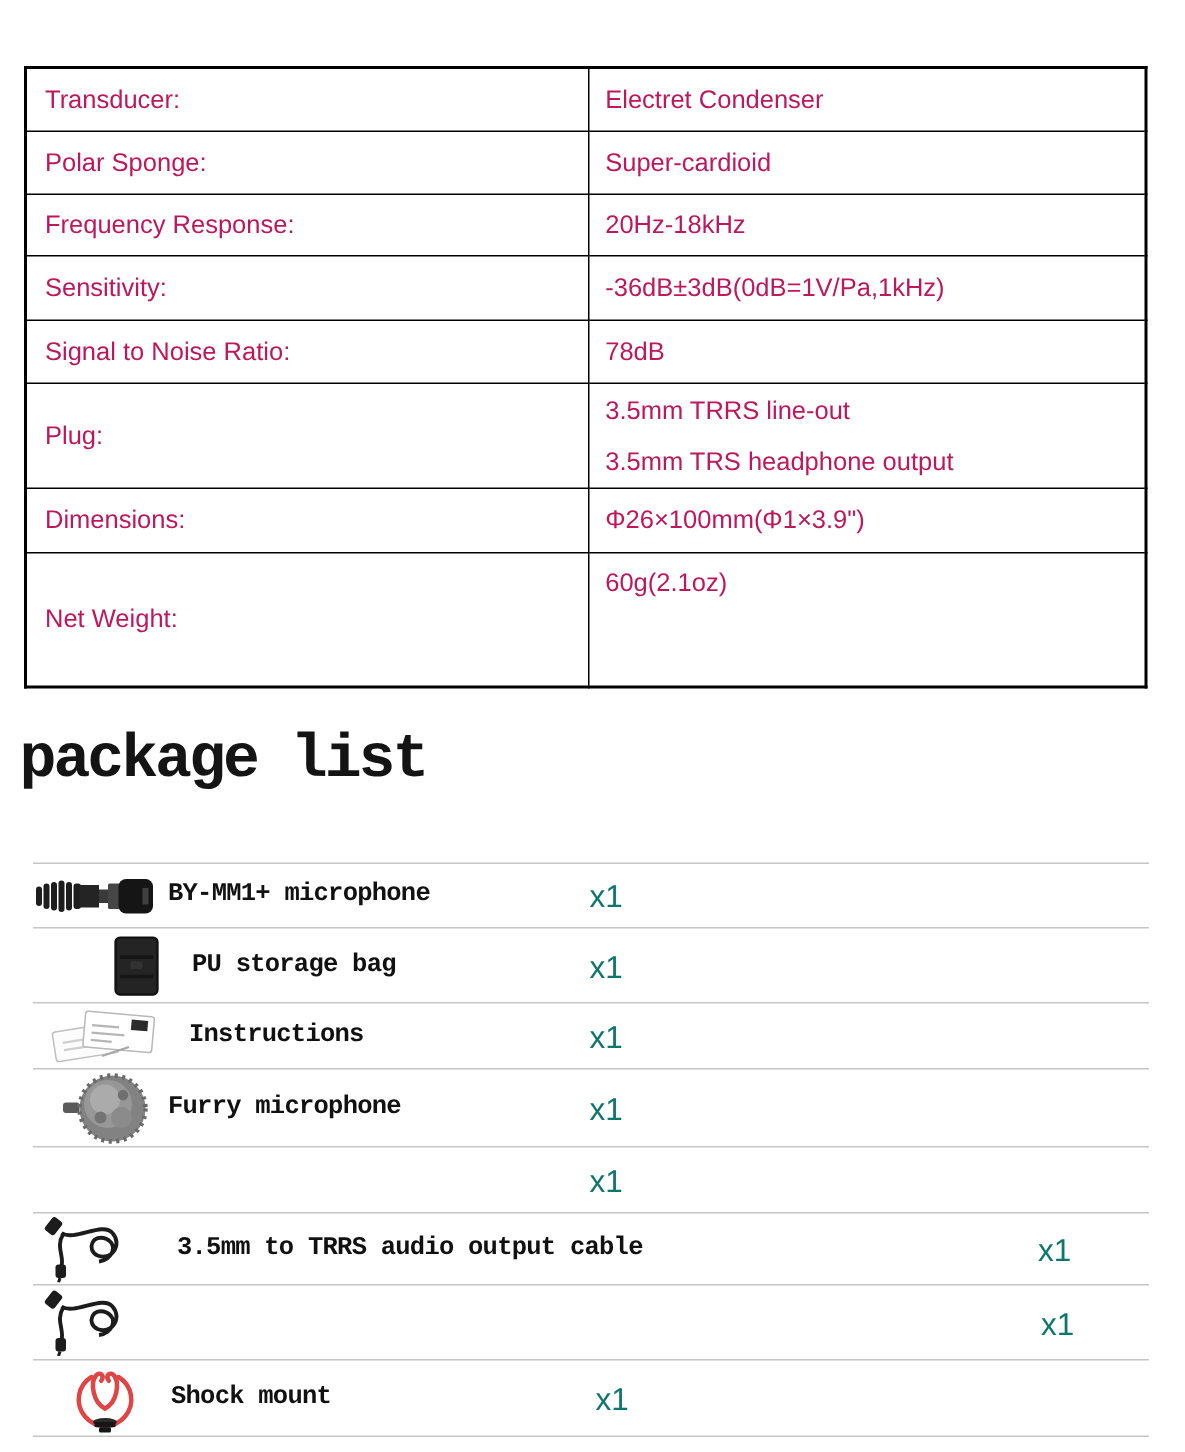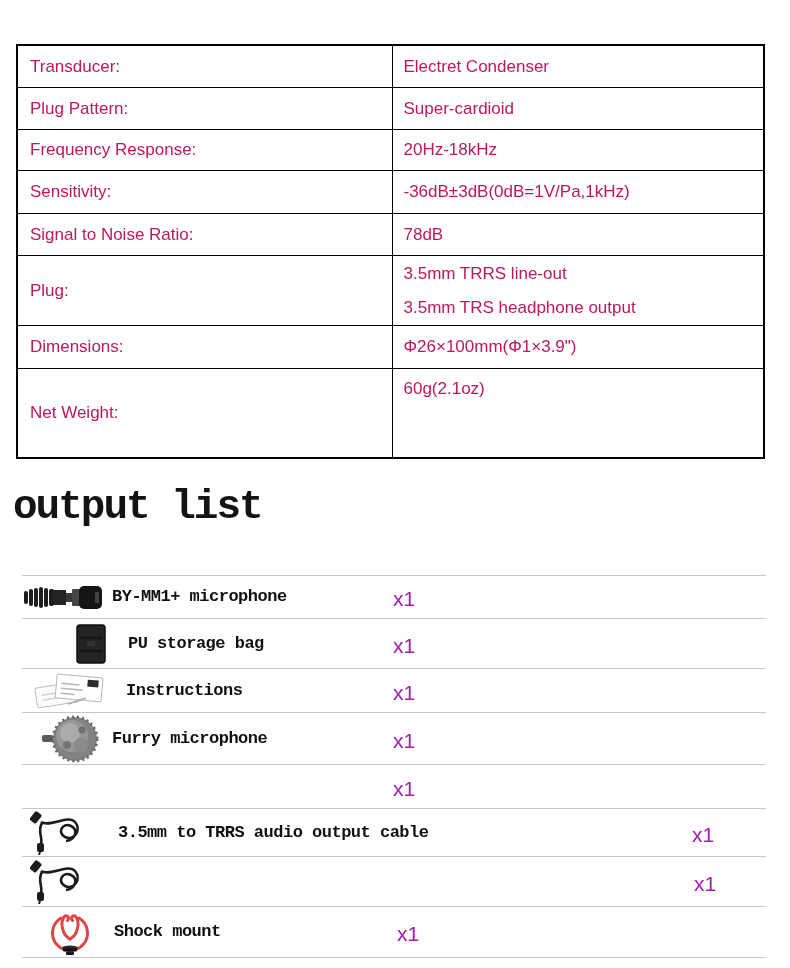--- a/index.html
+++ b/index.html
@@ -53,21 +53,21 @@
   }
   .iname{
     position:absolute;top:50%;transform:translateY(-52%);
     font-family:"Liberation Mono","DejaVu Sans Mono",monospace;
     font-weight:bold;font-size:17px;letter-spacing:-0.5px;color:#111;
     white-space:nowrap;
   }
   .qty{
     position:absolute;top:50%;transform:translateY(-42%);
     font-family:"Liberation Sans",sans-serif;
-    font-size:21px;color:#a21caf;white-space:nowrap;
+    font-size:21px;color:#0f766e;white-space:nowrap;
   }
   .icon{position:absolute;display:block;line-height:0;}
   .icon svg{display:block;}
 
   .r1{height:43px;} .r1 .iname{left:90px;}  .r1 .qty{left:371px;} .r1 .icon{left:2px; top:7px;}
   .r2{height:50px;} .r2 .iname{left:106px;} .r2 .qty{left:371px;} .r2 .icon{left:54px;top:5px;}
   .r3{height:44px;} .r3 .iname{left:104px;}  .r3 .qty{left:371px;} .r3 .icon{left:12px;top:4px;}
   .r4{height:52px;} .r4 .iname{left:90px;}  .r4 .qty{left:371px;} .r4 .icon{left:20px;top:2px;}
   .r5{height:44px;} .r5 .iname{left:88px;}  .r5 .qty{left:371px;} .r5 .icon{left:24px;top:2px;}
   .r6{height:48px;} .r6 .iname{left:96px;}  .r6 .qty{left:670px;} .r6 .icon{left:6px; top:2px;}
@@ -88,21 +88,21 @@
     <colgroup>
         <col class="c1">
         <col class="c2">
       </colgroup>
     <tbody>
       <tr class="h1">
         <td class="lbl">Transducer:</td>
         <td class="val">Electret Condenser</td>
       </tr>
       <tr class="h2">
-        <td class="lbl">Plug Pattern:</td>
+        <td class="lbl">Polar Sponge:</td>
         <td class="val">Super-cardioid</td>
       </tr>
       <tr class="h3">
         <td class="lbl">Frequency Response:</td>
         <td class="val">20Hz-18kHz</td>
       </tr>
       <tr class="h4">
         <td class="lbl">Sensitivity:</td>
         <td class="val">-36dB±3dB(0dB=1V/Pa,1kHz)</td>
       </tr>
@@ -121,21 +121,21 @@
         <td class="lbl">Dimensions:</td>
         <td class="val">Φ26×100mm(Φ1×3.9")</td>
       </tr>
       <tr class="h8">
         <td class="lbl">Net Weight:</td>
         <td class="val top">60g(2.1oz)</td>
       </tr>
     </tbody>
   </table>
 
-  <h1 class="pkg-heading">output list</h1>
+  <h1 class="pkg-heading">package list</h1>
 
   <div class="pkg-list">
 
     <div class="pkg-row r1">
       <span class="icon">
         <svg width="80" height="29" viewBox="0 0 80 29">
           <g fill="#1d1d1d">
             <rect x="0" y="8" width="4" height="13" rx="2"></rect>
             <rect x="5" y="6" width="4" height="17" rx="2"></rect>
             <rect x="10" y="5" width="4" height="19" rx="2"></rect>

